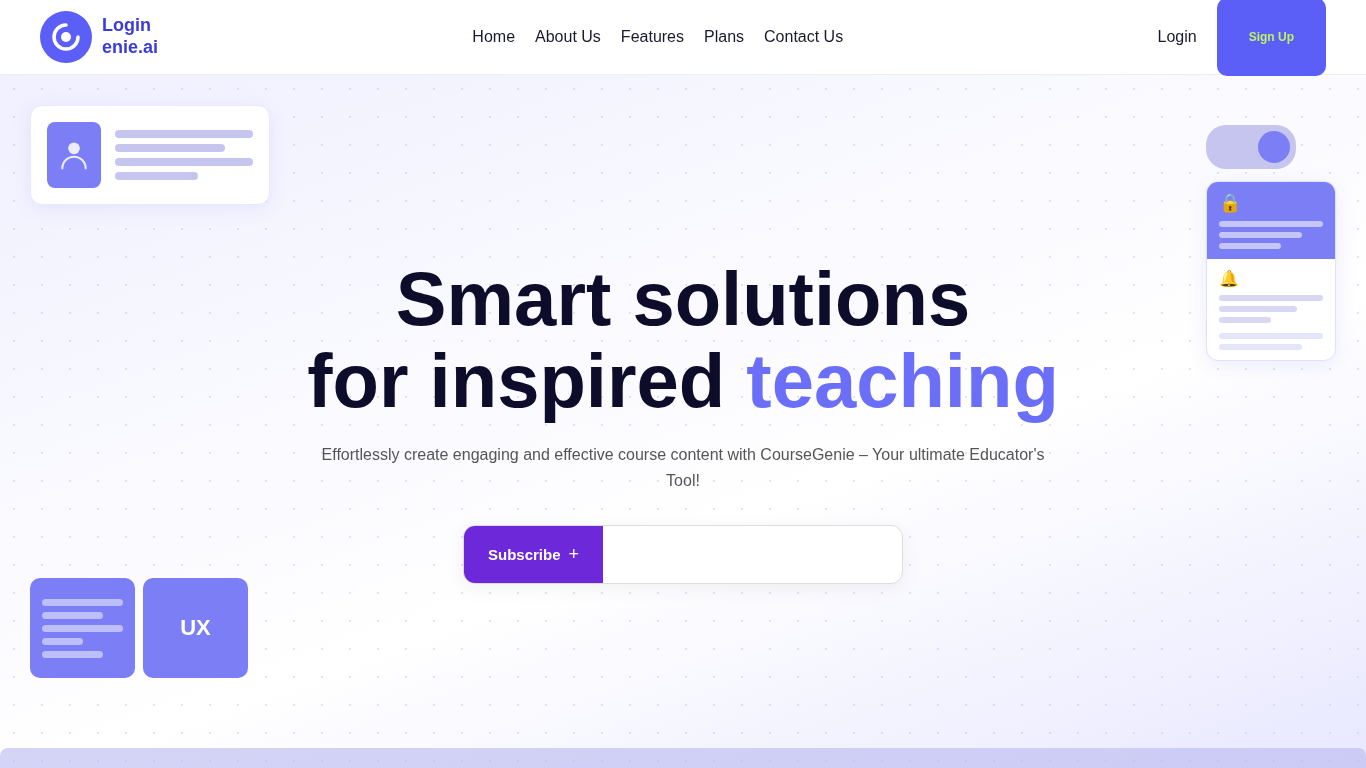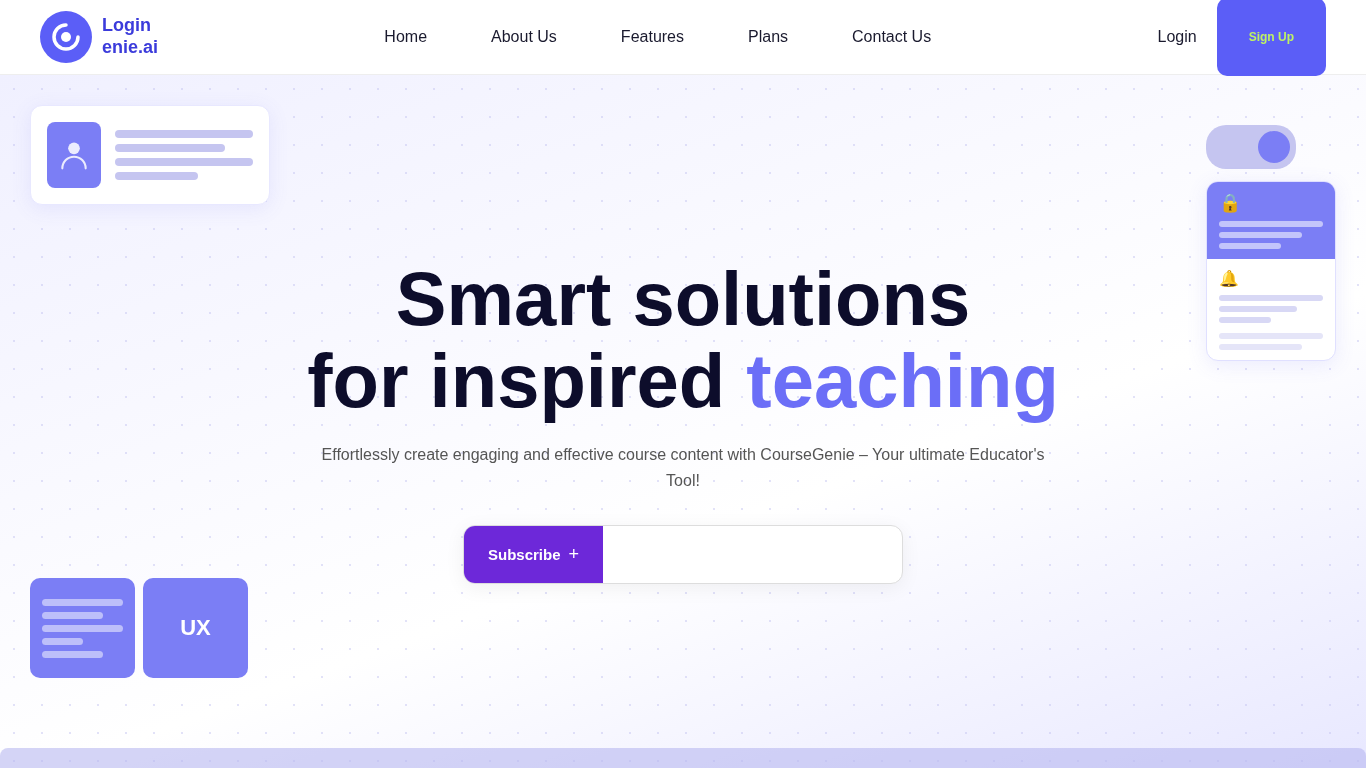--- a/index.html
+++ b/index.html
@@ -28,21 +28,21 @@
     }
     .logo-text {
       font-size: 18px;
       font-weight: 700;
       color: #3b3bdb;
       line-height: 1.2;
     }
     .nav-links {
       display: flex;
       align-items: center;
-      gap: 64px;
+      gap: 20px;
       list-style: none;
     }
     .nav-links a {
       text-decoration: none;
       color: #1a1a2e;
       font-size: 16px;
       font-weight: 500;
     }
     .nav-actions {
       display: flex;

